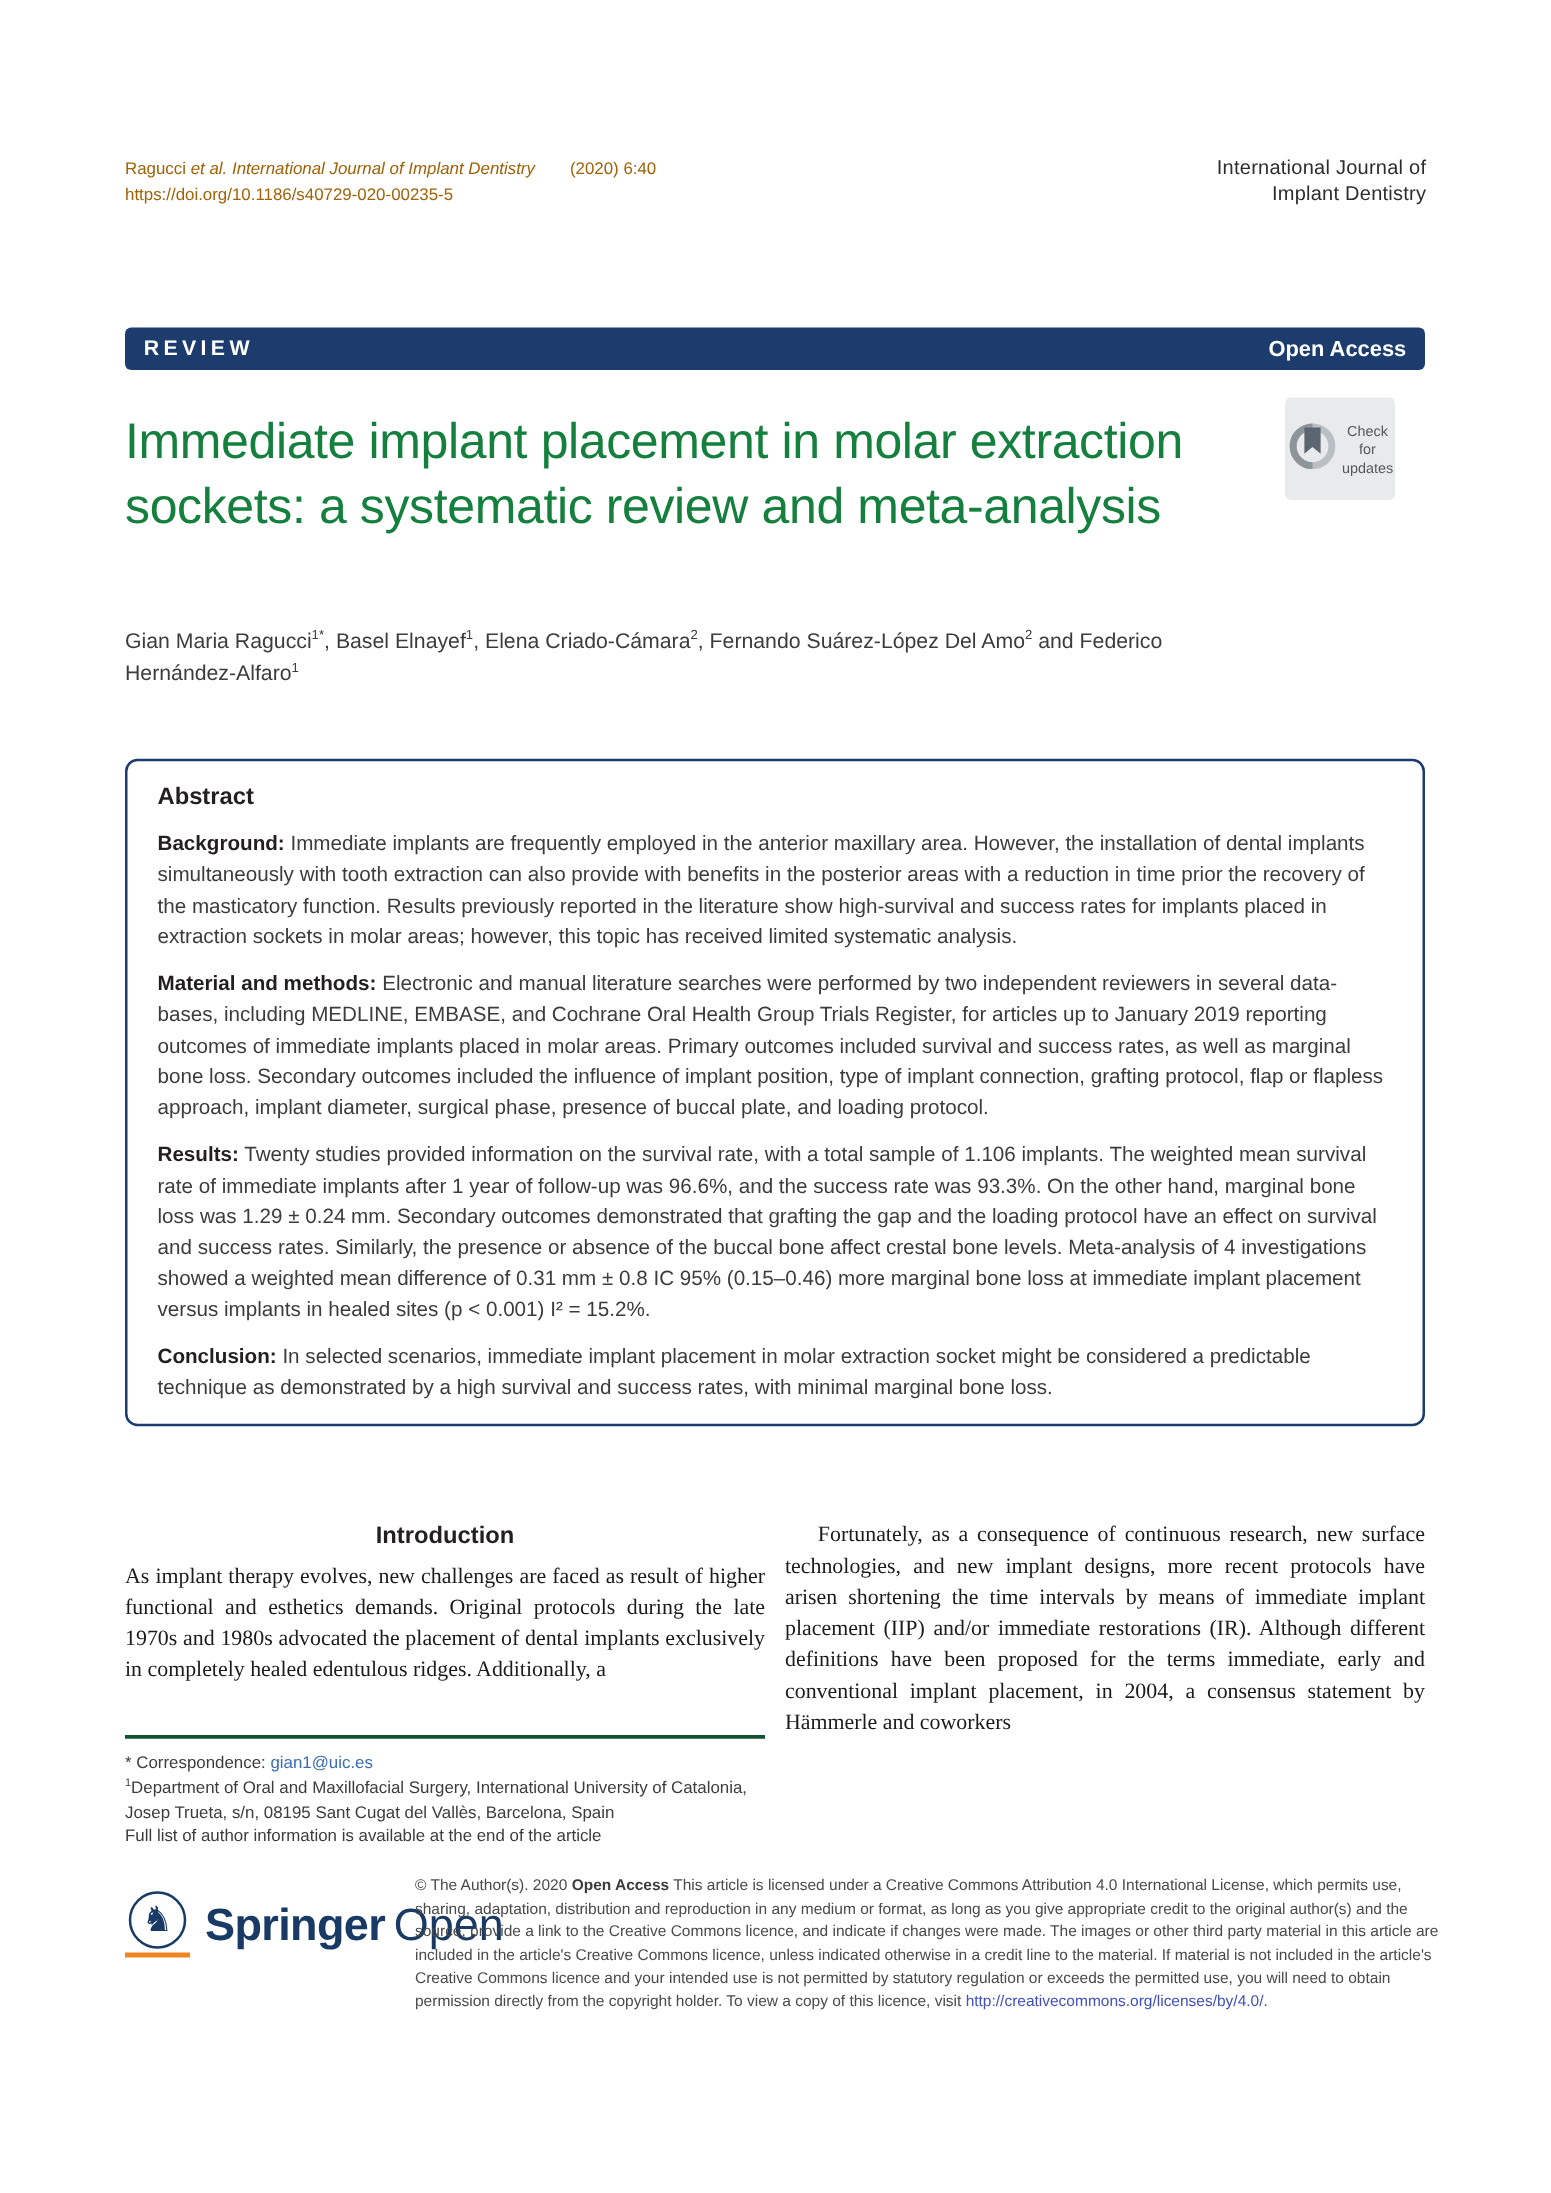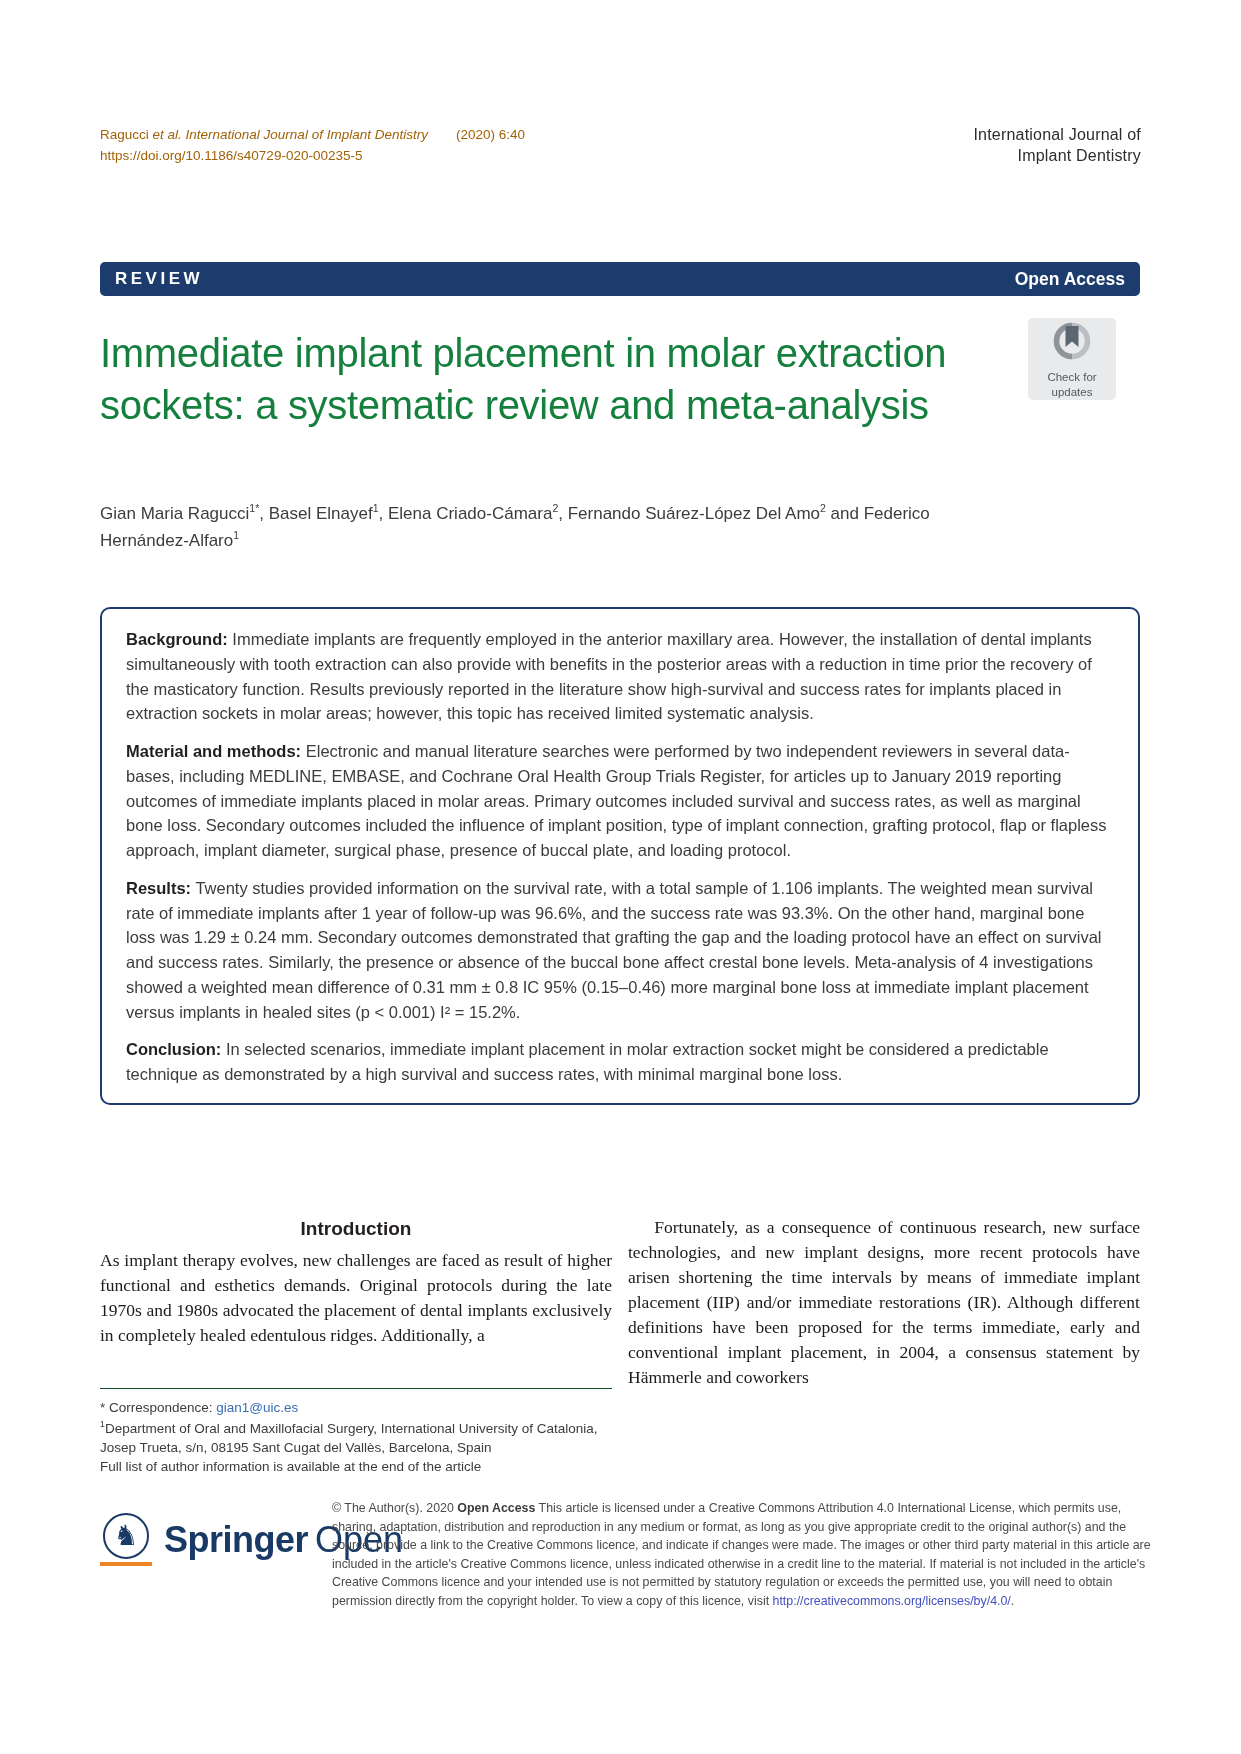--- a/index.html
+++ b/index.html
@@ -23,21 +23,21 @@
 
   
   .title{position:absolute;top:300px;left:100px;width:880px;font-size:40px;line-height:1.3;
          letter-spacing:-0.3px;color:#15803d;font-weight:400;}
   .authors{position:absolute;top:500px;left:100px;width:900px;font-size:17px;line-height:1.55;
            color:#3c3c3b;}
   .authors sup{font-size:0.62em;}
 
   
   .badge{position:absolute;top:318px;left:1028px;width:88px;height:82px;background:#e9eaeb;
-         border-radius:5px;display:flex;flex-direction:column;align-items:center;
+         border-radius:5px;display:flex;flex-direction:row;align-items:center;
          justify-content:center;cursor:pointer;}
   .badge .txt{font-size:11.5px;line-height:1.25;color:#55595c;text-align:center;margin-top:3px;}
 
   
   .abstract-box{position:absolute;top:607px;left:100px;width:1040px;box-sizing:border-box;
                 border:2px solid #1b3c6d;border-radius:10px;padding:18px 24px 16px;background:#fff;}
   .abstract-box h2{margin:0 0 14px;font-size:19px;font-weight:bold;color:#231f20;}
   .abstract-box p{margin:0 0 13px;font-size:16.5px;line-height:1.5;color:#3c3c3b;}
   .abstract-box p:last-child{margin-bottom:0;}
   .abstract-box .lbl{font-weight:bold;color:#231f20;}
@@ -47,21 +47,21 @@
        font-size:17.5px;line-height:1.43;color:#1b1b1b;text-align:justify;hyphens:auto;}
   .col-left{left:100px;}
   .col-right{left:628px;}
   .col h3{font-family:"Liberation Sans",sans-serif;font-size:19px;font-weight:bold;
           margin:0 0 6px;color:#231f20;text-align:center;}
   .col p{margin:0;}
   .col p.indent{text-indent:1.5em;}
   .ref-link{color:#3a6db5;text-decoration:none;cursor:pointer;}
 
   
-  .footnote{position:absolute;top:1388px;left:100px;width:512px;border-top:1px solid #14532d;
+  .footnote{position:absolute;top:1388px;left:100px;width:512px;border-top:3px solid #14532d;
             padding-top:9px;font-size:13.5px;line-height:1.45;color:#3c3c3b;}
   .footnote sup{font-size:0.65em;}
   .email-link{color:#3a6db5;text-decoration:none;cursor:pointer;}
 
   
   .footer-logo{position:absolute;top:1513px;left:100px;display:flex;align-items:center;}
   .logo-mark{display:flex;flex-direction:column;align-items:center;margin-right:12px;}
   .logo-circle{width:46px;height:46px;border:2.5px solid #1a3a66;border-radius:50%;
                box-sizing:border-box;display:flex;align-items:center;justify-content:center;
                font-size:28px;color:#1a3a66;line-height:1;}
@@ -110,20 +110,21 @@
       <span>Check for</span><br>
       <span>updates</span>
     </span>
   </div>
 
   <div class="authors">
     <span><span>Gian Maria Ragucci</span><sup>1*</sup><span>, </span></span><span><span>Basel Elnayef</span><sup>1</sup><span>, </span></span><span><span>Elena Criado-Cámara</span><sup>2</sup><span>, </span></span><span><span>Fernando Suárez-López Del Amo</span><sup>2</sup><span> and </span></span><span><span>Federico Hernández-Alfaro</span><sup>1</sup></span>
   </div>
 
   <div class="abstract-box">
+    <h2>Abstract</h2>
     <p><span class="lbl">Background:</span><span> Immediate implants are frequently employed in the anterior maxillary area. However, the installation of dental implants simultaneously with tooth extraction can also provide with benefits in the posterior areas with a reduction in time prior the recovery of the masticatory function. Results previously reported in the literature show high-survival and success rates for implants placed in extraction sockets in molar areas; however, this topic has received limited systematic analysis.</span></p>
     <p><span class="lbl">Material and methods:</span><span> Electronic and manual literature searches were performed by two independent reviewers in several data-bases, including MEDLINE, EMBASE, and Cochrane Oral Health Group Trials Register, for articles up to January 2019 reporting outcomes of immediate implants placed in molar areas. Primary outcomes included survival and success rates, as well as marginal bone loss. Secondary outcomes included the influence of implant position, type of implant connection, grafting protocol, flap or flapless approach, implant diameter, surgical phase, presence of buccal plate, and loading protocol.</span></p>
     <p><span class="lbl">Results:</span><span> Twenty studies provided information on the survival rate, with a total sample of 1.106 implants. The weighted mean survival rate of immediate implants after 1 year of follow-up was 96.6%, and the success rate was 93.3%. On the other hand, marginal bone loss was 1.29 ± 0.24 mm. Secondary outcomes demonstrated that grafting the gap and the loading protocol have an effect on survival and success rates. Similarly, the presence or absence of the buccal bone affect crestal bone levels. Meta-analysis of 4 investigations showed a weighted mean difference of 0.31 mm ± 0.8 IC 95% (0.15–0.46) more marginal bone loss at immediate implant placement versus implants in healed sites (p &lt; 0.001) I² = 15.2%.</span></p>
     <p><span class="lbl">Conclusion:</span><span> In selected scenarios, immediate implant placement in molar extraction socket might be considered a predictable technique as demonstrated by a high survival and success rates, with minimal marginal bone loss.</span></p>
   </div>
 
   <div class="col col-left">
     <h3>Introduction</h3>
     <p>As implant therapy evolves, new challenges are faced as result of higher functional and esthetics demands. Original protocols during the late 1970s and 1980s advocated the placement of dental implants exclusively in completely healed edentulous ridges. Additionally, a</p>
   </div>

